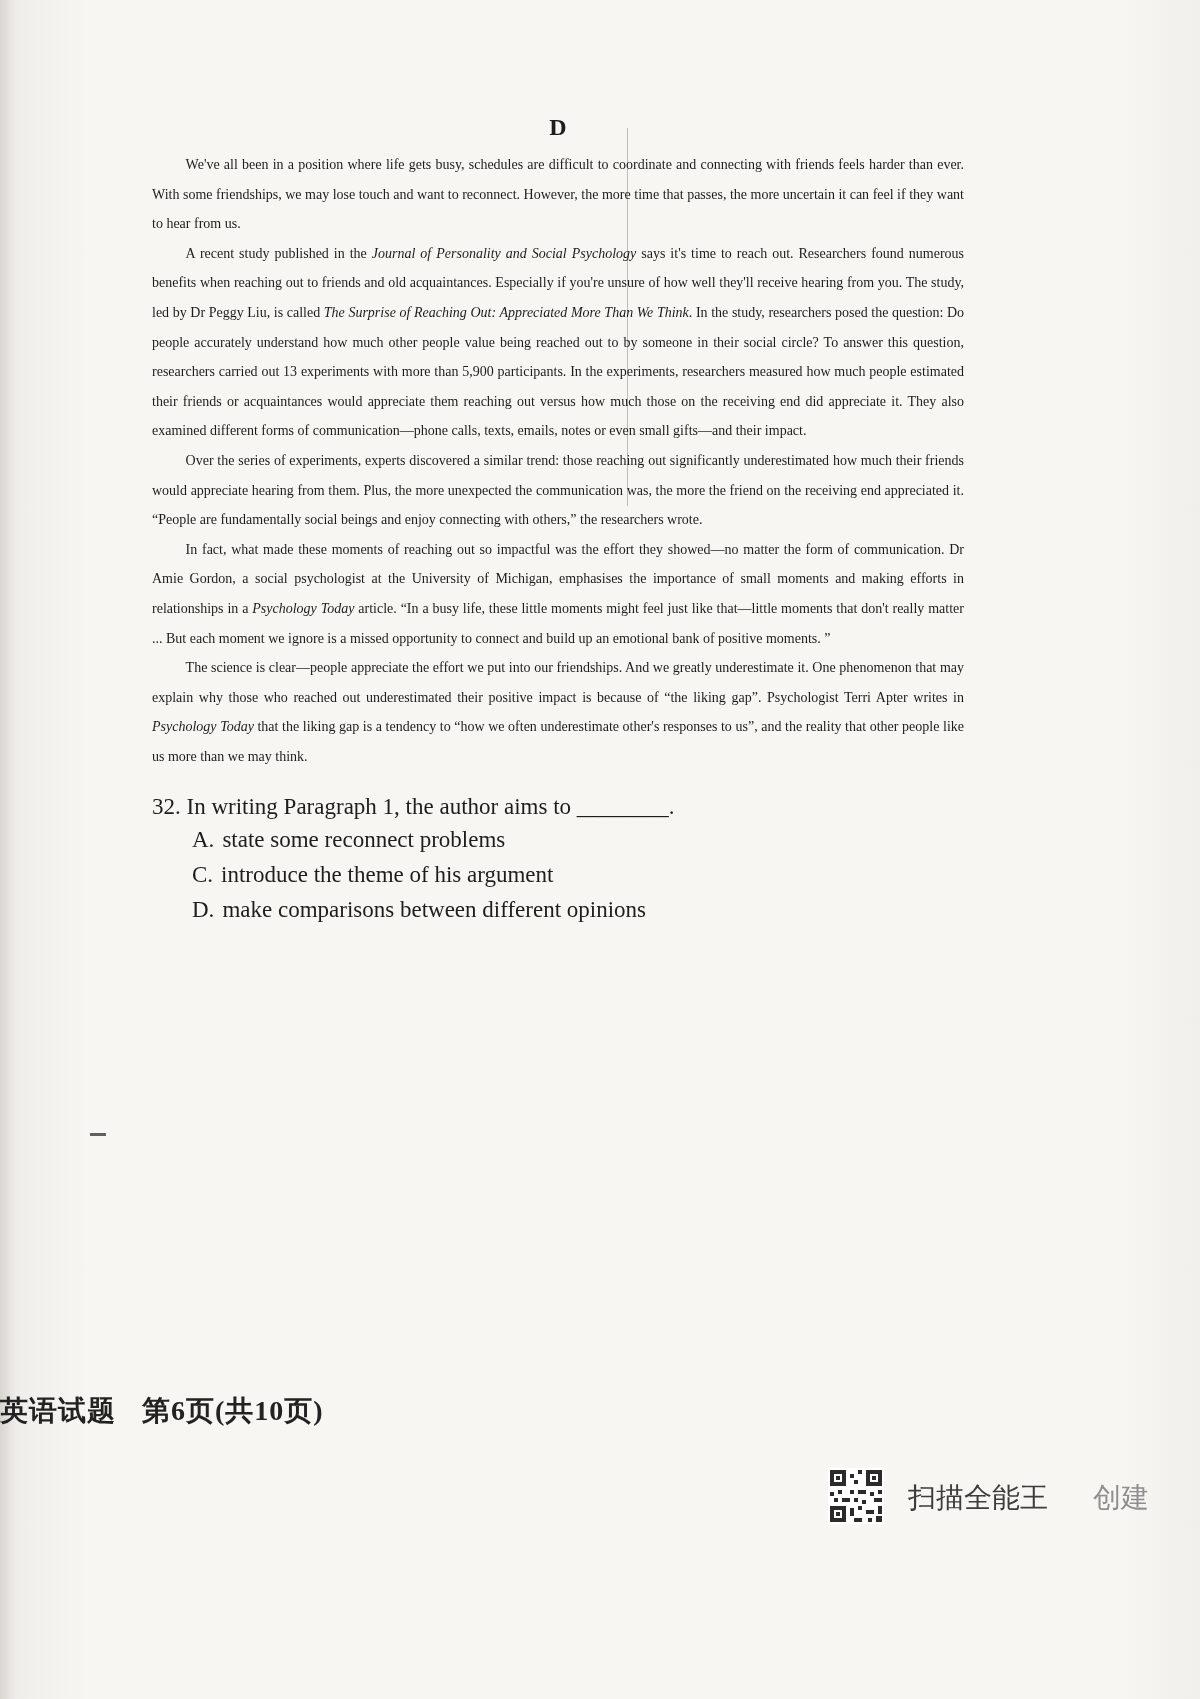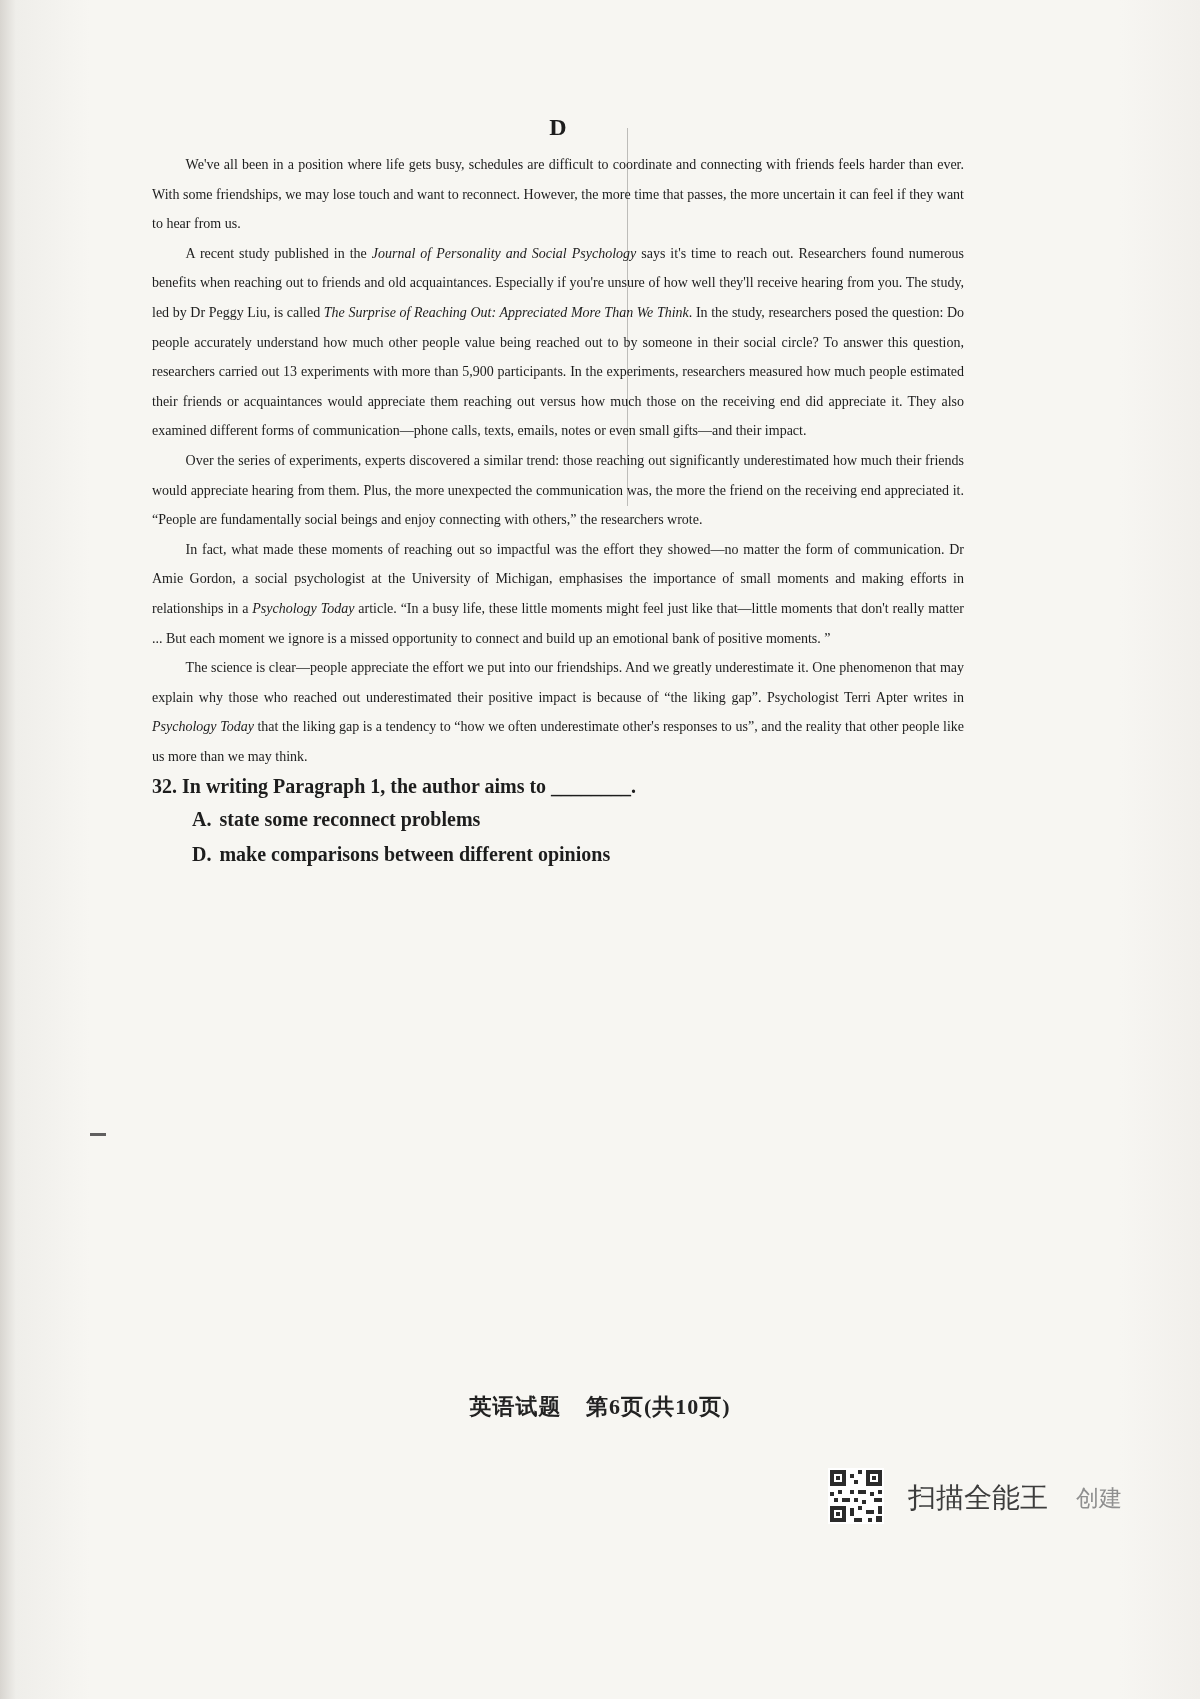--- a/index.html
+++ b/index.html
@@ -23,36 +23,36 @@
   .content{
     position:absolute;left:152px;top:112px;width:812px;
   }
   .section-label{
     text-align:center;font-weight:bold;font-size:24px;line-height:30px;margin-bottom:8px;
   }
   .para{
     margin:0;font-size:14px;line-height:29.6px;text-align:justify;
     text-indent:2.4em;color:#1c1c1c;
   }
-  .question{margin-top:0;font-size:20px;line-height:31px;font-weight:bold;}
+  .question{margin-top:20px;font-size:23px;line-height:31px;}
   .stem{margin:0;}
   .options{padding-left:40px;}
   .option{line-height:35px;}
   .option .opt-label{margin-right:8px;}
   .footer{
-    position:absolute;left:0;top:1392px;width:100%;text-align:center;
-    font-weight:bold;font-size:22px;color:#222;letter-spacing:1px;
+    position:absolute;left:0;top:1392px;width:100%;text-align:left;
+    font-weight:bold;font-size:28px;color:#222;letter-spacing:1px;
   }
   .footer .footer-page{margin-left:18px;}
   .watermark{
     position:absolute;left:828px;top:1468px;display:flex;align-items:center;gap:24px;
     font-family:"Liberation Sans", sans-serif;
   }
   .watermark .wm-app{font-size:28px;color:#3c3c3c;}
-  .watermark .wm-action{font-size:23px;color:#8f8f8f;margin-left:4px;}
+  .watermark .wm-action{font-size:28px;color:#8f8f8f;margin-left:21px;}
 </style>
 </head>
 <body>
 
 <div class="page">
   <div class="fold-line"></div>
   <div class="edge-tick"></div>
 
   <div class="content">
     <div class="section-label">D</div>
@@ -62,20 +62,21 @@
         <p class="para"><span>A recent study published in the </span><i>Journal of Personality and Social Psychology</i><span> says it's time to reach out. Researchers found numerous benefits when reaching out to friends and old acquaintances. Especially if you're unsure of how well they'll receive hearing from you. The study, led by Dr Peggy Liu, is called </span><i>The Surprise of Reaching Out: Appreciated More Than We Think</i><span>. In the study, researchers posed the question: Do people accurately understand how much other people value being reached out to by someone in their social circle? To answer this question, researchers carried out 13 experiments with more than 5,900 participants. In the experiments, researchers measured how much people estimated their friends or acquaintances would appreciate them reaching out versus how much those on the receiving end did appreciate it. They also examined different forms of communication—phone calls, texts, emails, notes or even small gifts—and their impact.</span></p>
         <p class="para"><span>Over the series of experiments, experts discovered a similar trend: those reaching out significantly underestimated how much their friends would appreciate hearing from them. Plus, the more unexpected the communication was, the more the friend on the receiving end appreciated it. “People are fundamentally social beings and enjoy connecting with others,” the researchers wrote.</span></p>
         <p class="para"><span>In fact, what made these moments of reaching out so impactful was the effort they showed—no matter the form of communication. Dr Amie Gordon, a social psychologist at the University of Michigan, emphasises the importance of small moments and making efforts in relationships in a </span><i>Psychology Today</i><span> article. “In a busy life, these little moments might feel just like that—little moments that don't really matter ... But each moment we ignore is a missed opportunity to connect and build up an emotional bank of positive moments. ”</span></p>
         <p class="para"><span>The science is clear—people appreciate the effort we put into our friendships. And we greatly underestimate it. One phenomenon that may explain why those who reached out underestimated their positive impact is because of “the liking gap”. Psychologist Terri Apter writes in </span><i>Psychology Today</i><span> that the liking gap is a tendency to “how we often underestimate other's responses to us”, and the reality that other people like us more than we may think.</span></p>
       </div>
 
     <div class="question">
       <p class="stem">32. In writing Paragraph 1, the author aims to ________.</p>
       <div class="options" id="options-host">
           <div class="option"><span class="opt-label">A.</span><span>state some reconnect problems</span></div>
+          <div class="option"><span class="opt-label">C.</span><span>introduce the theme of his argument</span></div>
           <div class="option"><span class="opt-label">D.</span><span>make comparisons between different opinions</span></div>
         </div>
     </div>
   </div>
 
   <div class="footer">
     <span class="footer-subject">英语试题</span>
     <span class="footer-page">第6页(共10页)</span>
   </div>
 

